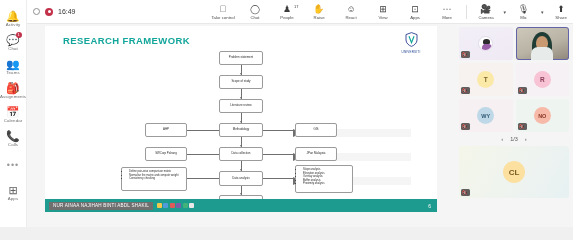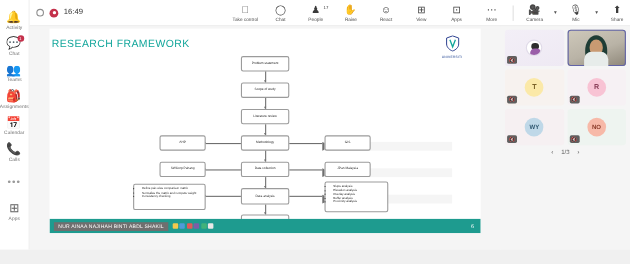--- a/index.html
+++ b/index.html
@@ -57,22 +57,22 @@
   
   .stage {
     position:absolute; left:27px; top:24px; right:118px; bottom:0;
     background:#f5f5f5; display:flex; align-items:flex-start; justify-content:center;
   }
   .slide {
     position:relative; width:392px; height:186px; background:#fff; margin-top:2px;
     overflow:hidden;
   }
   .slide-title {
-    position:absolute; left:2px; top:9px;
-    font-size:9.5px; font-weight:normal; color:#12a69b; letter-spacing:.4px;
+    position:absolute; left:18px; top:9px;
+    font-size:9.5px; font-weight:bold; color:#12a69b; letter-spacing:.4px;
   }
   .logo { position:absolute; right:14px; top:6px; width:24px; text-align:center; }
   .logo-sub { font-size:3px; color:#1b3f8f; letter-spacing:.2px; margin-top:1px; }
 
   
   .fc { position:absolute; inset:0; }
   .node {
     position:absolute; border:0.6px solid #9b9b9b; border-radius:2px; background:#fff;
     font-size:2.9px; line-height:3.4px; color:#2b2b2b; text-align:center;
     display:flex; align-items:center; justify-content:center; padding:1px;
@@ -366,15 +366,19 @@
         <div class="mute-chip">🔇</div>
       </div>
     </div>
 
     <div class="pager">
       <span class="arrow">‹</span>
       <span>1/3</span>
       <span class="arrow">›</span>
     </div>
 
+    <div class="tile-big" style="background:linear-gradient(120deg,#f4f6e9 0%,#eef3f0 60%,#e7f1f2 100%);">
+      <div class="avatar-circle" style="background:#fbe0a0;color:#7a5a1f;">CL</div>
+      <div class="mute-chip">🔇</div>
+    </div>
   </div>
 
 </div>
 
 </body></html>

